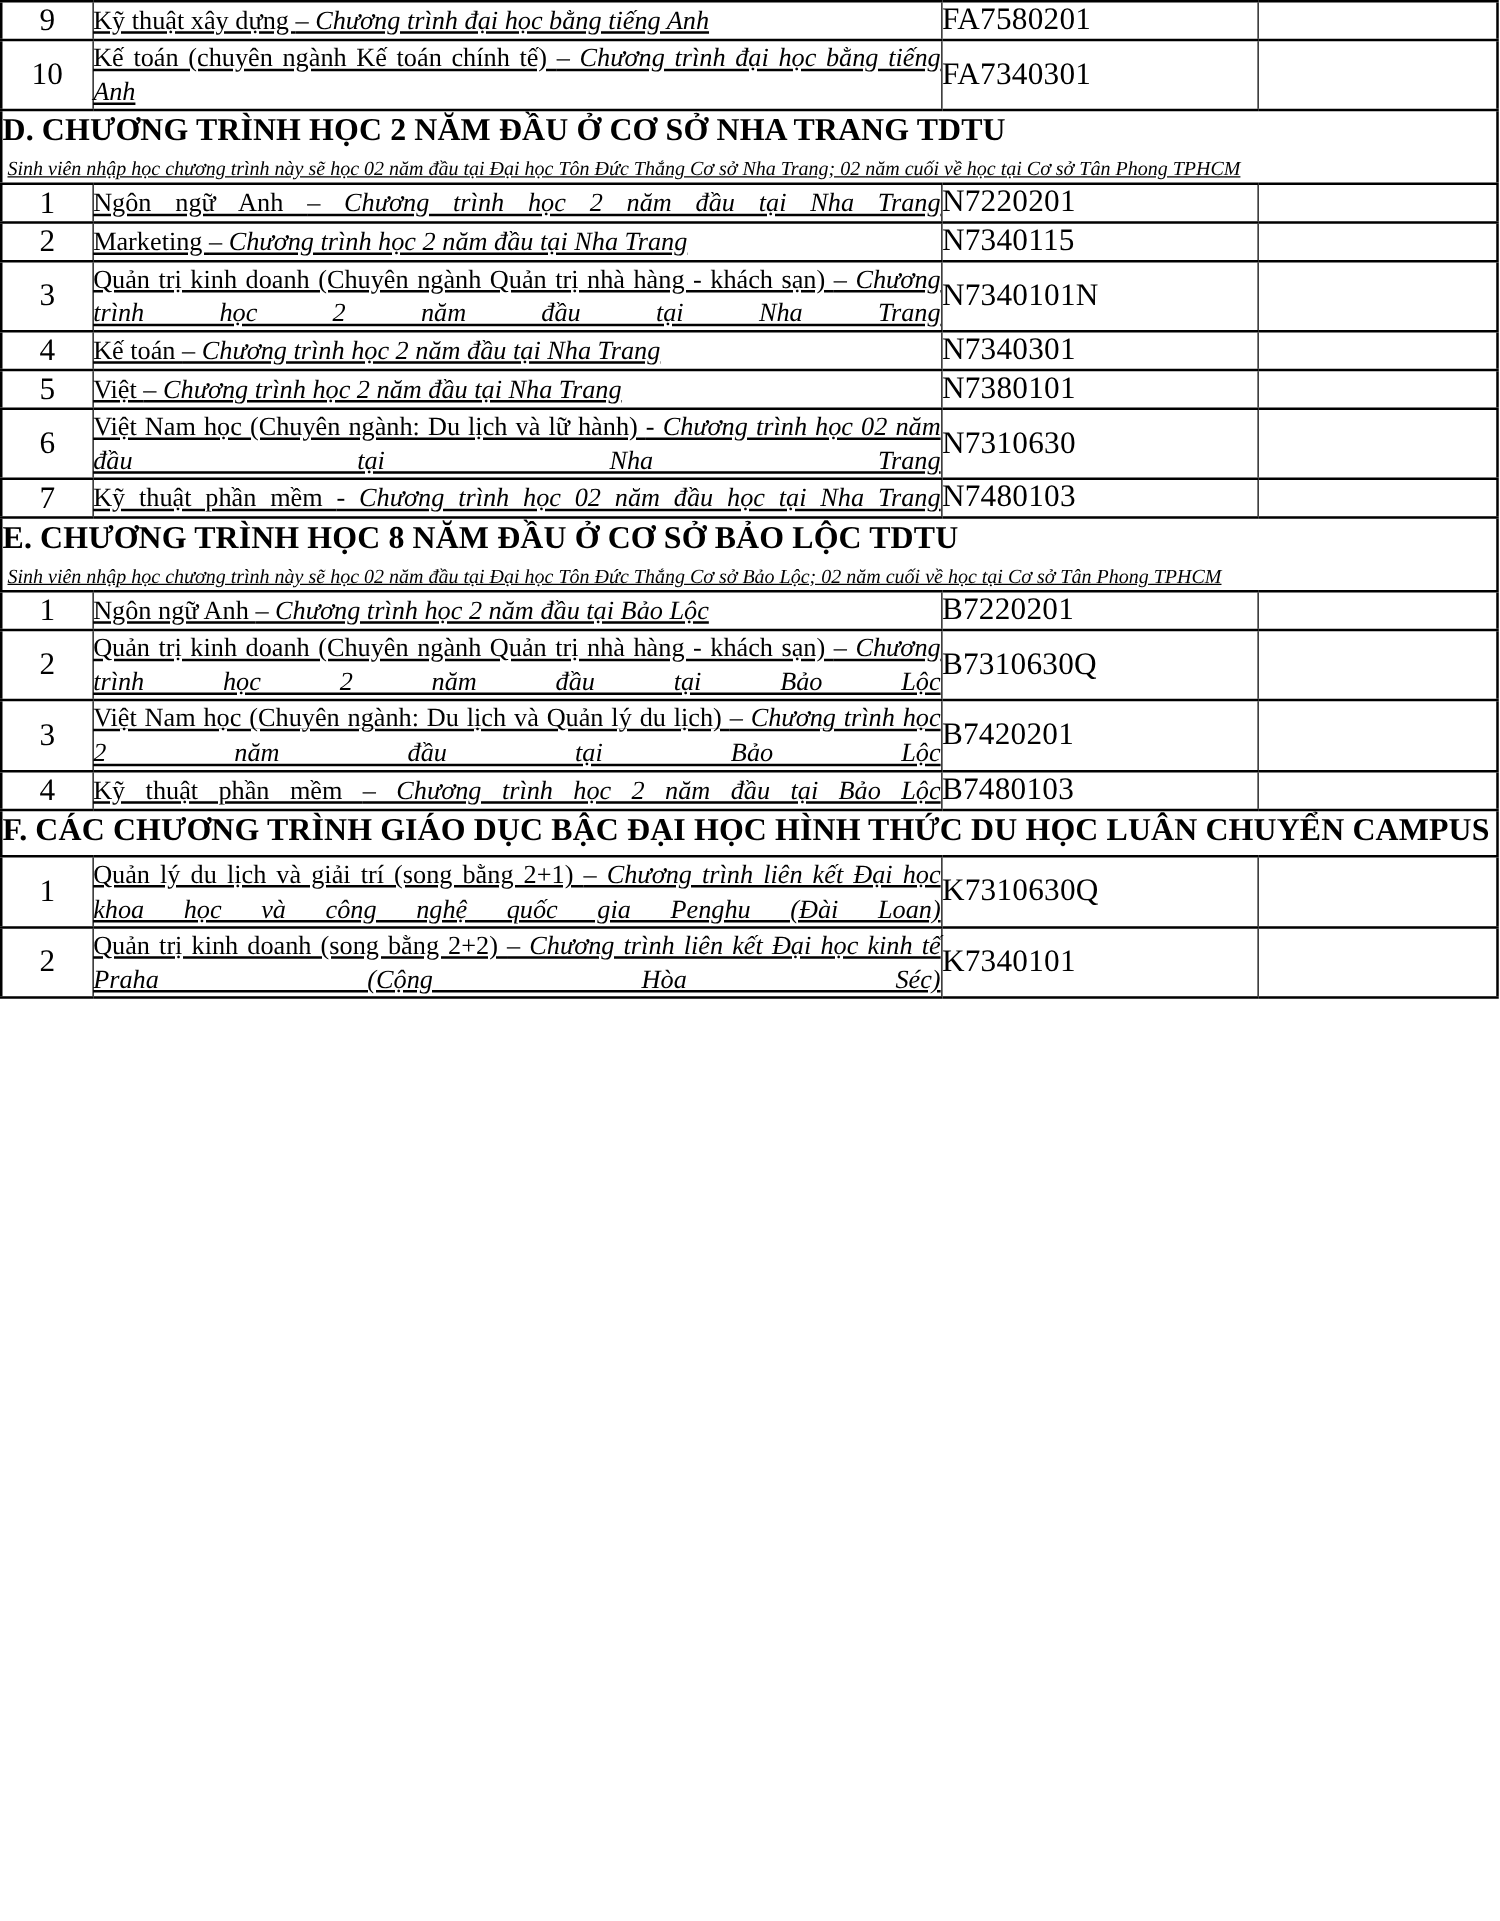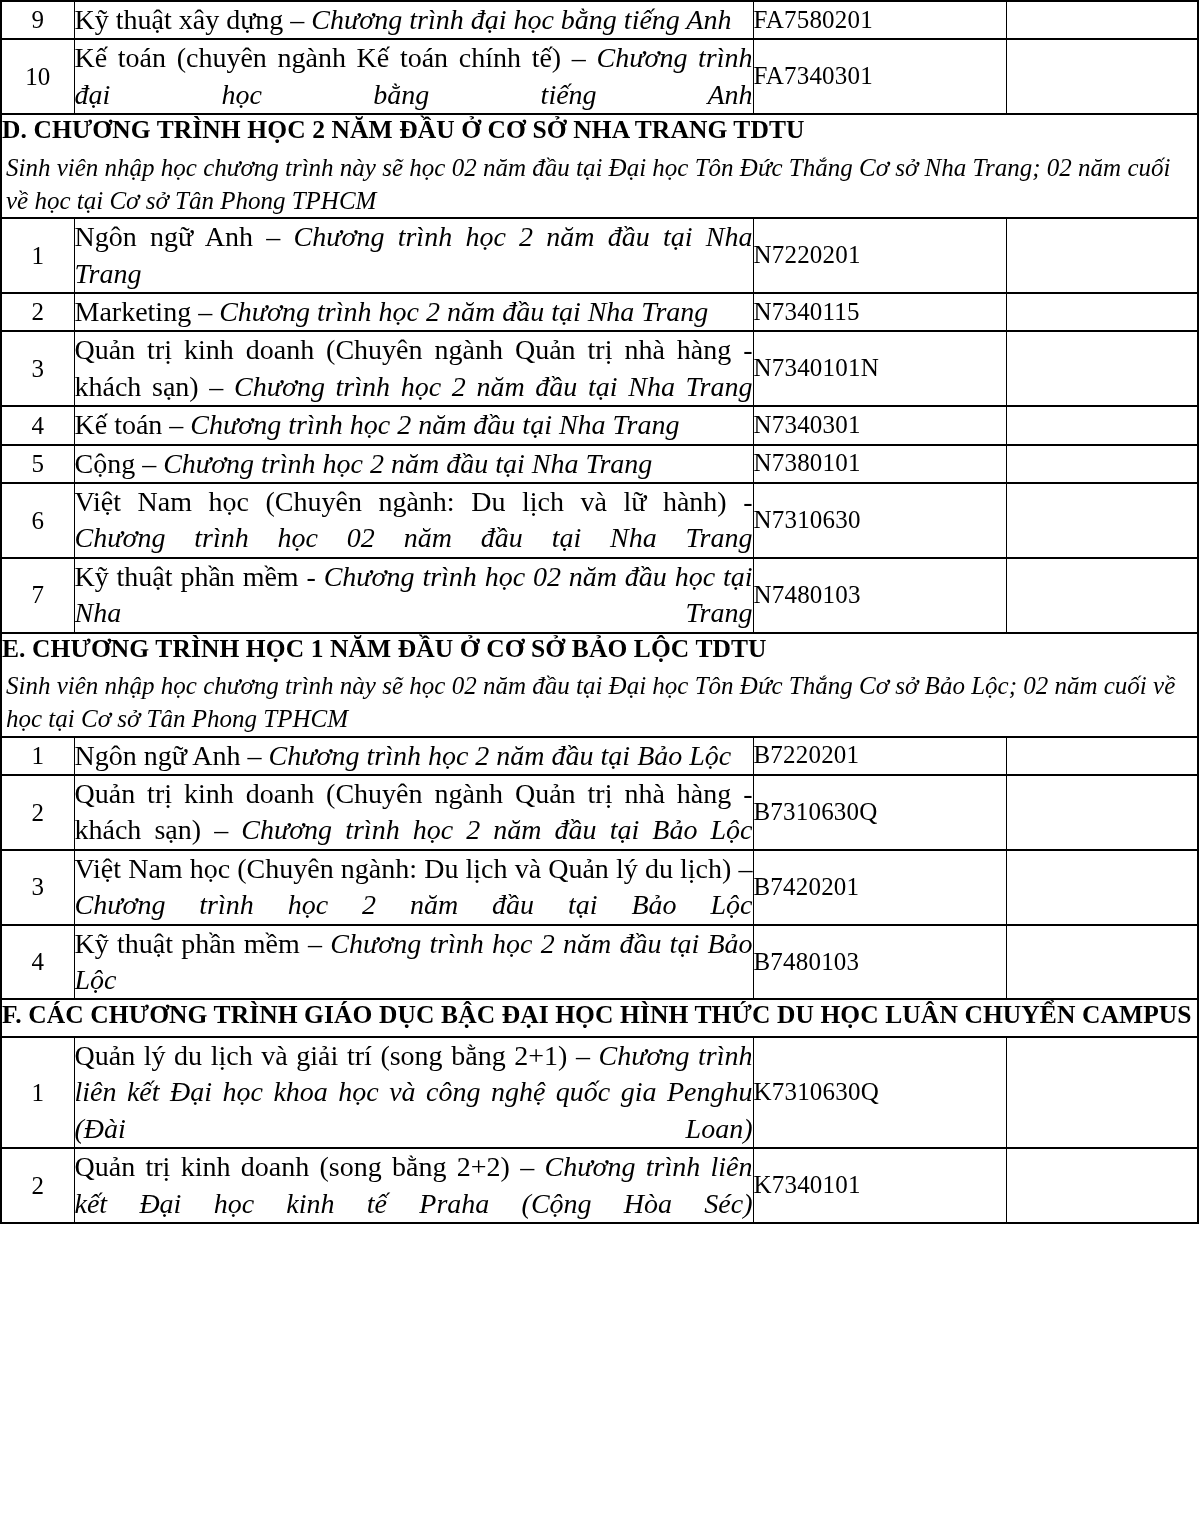--- a/index.html
+++ b/index.html
@@ -44,24 +44,25 @@
 
   td.cell-no {
     text-align: center;
     font-size: 25px;
     line-height: 1.1;
     padding: 2px 0;
   }
   td.cell-name {
     text-align: justify;
     text-align-last: justify;
-    font-size: 28px;
+    font-size: 21px;
     line-height: 1.30;
     padding: 5px 9px 5px 11px;
     hyphens: none;
+    text-decoration: underline;
   }
   td.cell-name.single {
     text-align: left;
     text-align-last: left;
   }
   td.cell-code {
     text-align: left;
     font-size: 25px;
     line-height: 1.15;
     padding: 3px 4px;
@@ -82,23 +83,24 @@
   .sec-title {
     font-weight: bold;
     font-size: 25.5px;
     line-height: 1.2;
     letter-spacing: 0.1px;
     margin-bottom: 5px;
     white-space: normal;
   }
   .sec-sub {
     font-style: italic;
-    font-size: 25px;
+    font-size: 16px;
     line-height: 1.33;
     padding: 0 4px;
+    text-decoration: underline;
   }
 </style>
 </head>
 <body>
 
 <div id="sheet">
 
   <table class="doc-table">
     <colgroup>
       <col class="c-no">
@@ -154,42 +156,42 @@
 
       <tr class="prog-row">
         <td class="cell-no">4</td>
         <td class="cell-name single"><span class="reg">Kế toán </span><span class="ital">– Chương trình học 2 năm đầu tại Nha Trang</span></td>
         <td class="cell-code">N7340301</td>
         <td class="cell-extra"></td>
       </tr>
 
       <tr class="prog-row">
         <td class="cell-no">5</td>
-        <td class="cell-name single"><span class="reg">Cộng </span><span class="ital">– Chương trình học 2 năm đầu tại Nha Trang</span></td>
+        <td class="cell-name single"><span class="reg">Việt </span><span class="ital">– Chương trình học 2 năm đầu tại Nha Trang</span></td>
         <td class="cell-code">N7380101</td>
         <td class="cell-extra"></td>
       </tr>
 
       <tr class="prog-row">
         <td class="cell-no">6</td>
         <td class="cell-name"><span class="reg">Việt Nam học (Chuyên ngành: Du lịch và lữ hành) </span><span class="ital">- Chương trình học 02 năm đầu tại Nha Trang</span></td>
         <td class="cell-code">N7310630</td>
         <td class="cell-extra"></td>
       </tr>
 
       <tr class="prog-row">
         <td class="cell-no">7</td>
         <td class="cell-name"><span class="reg">Kỹ thuật phần mềm </span><span class="ital">- Chương trình học 02 năm đầu học tại Nha Trang</span></td>
         <td class="cell-code">N7480103</td>
         <td class="cell-extra"></td>
       </tr>
 
       <tr>
         <td class="section-head" colspan="4">
-          <div class="sec-title">E. CHƯƠNG TRÌNH HỌC 1 NĂM ĐẦU Ở CƠ SỞ BẢO LỘC TDTU</div>
+          <div class="sec-title">E. CHƯƠNG TRÌNH HỌC 8 NĂM ĐẦU Ở CƠ SỞ BẢO LỘC TDTU</div>
           <div class="sec-sub">Sinh viên nhập học chương trình này sẽ học 02 năm đầu tại Đại học Tôn Đức Thắng Cơ sở Bảo Lộc; 02 năm cuối về học tại Cơ sở Tân Phong TPHCM</div>
         </td>
       </tr>
 
       <tr class="prog-row">
         <td class="cell-no">1</td>
         <td class="cell-name single"><span class="reg">Ngôn ngữ Anh </span><span class="ital">– Chương trình học 2 năm đầu tại Bảo Lộc</span></td>
         <td class="cell-code">B7220201</td>
         <td class="cell-extra"></td>
       </tr>

